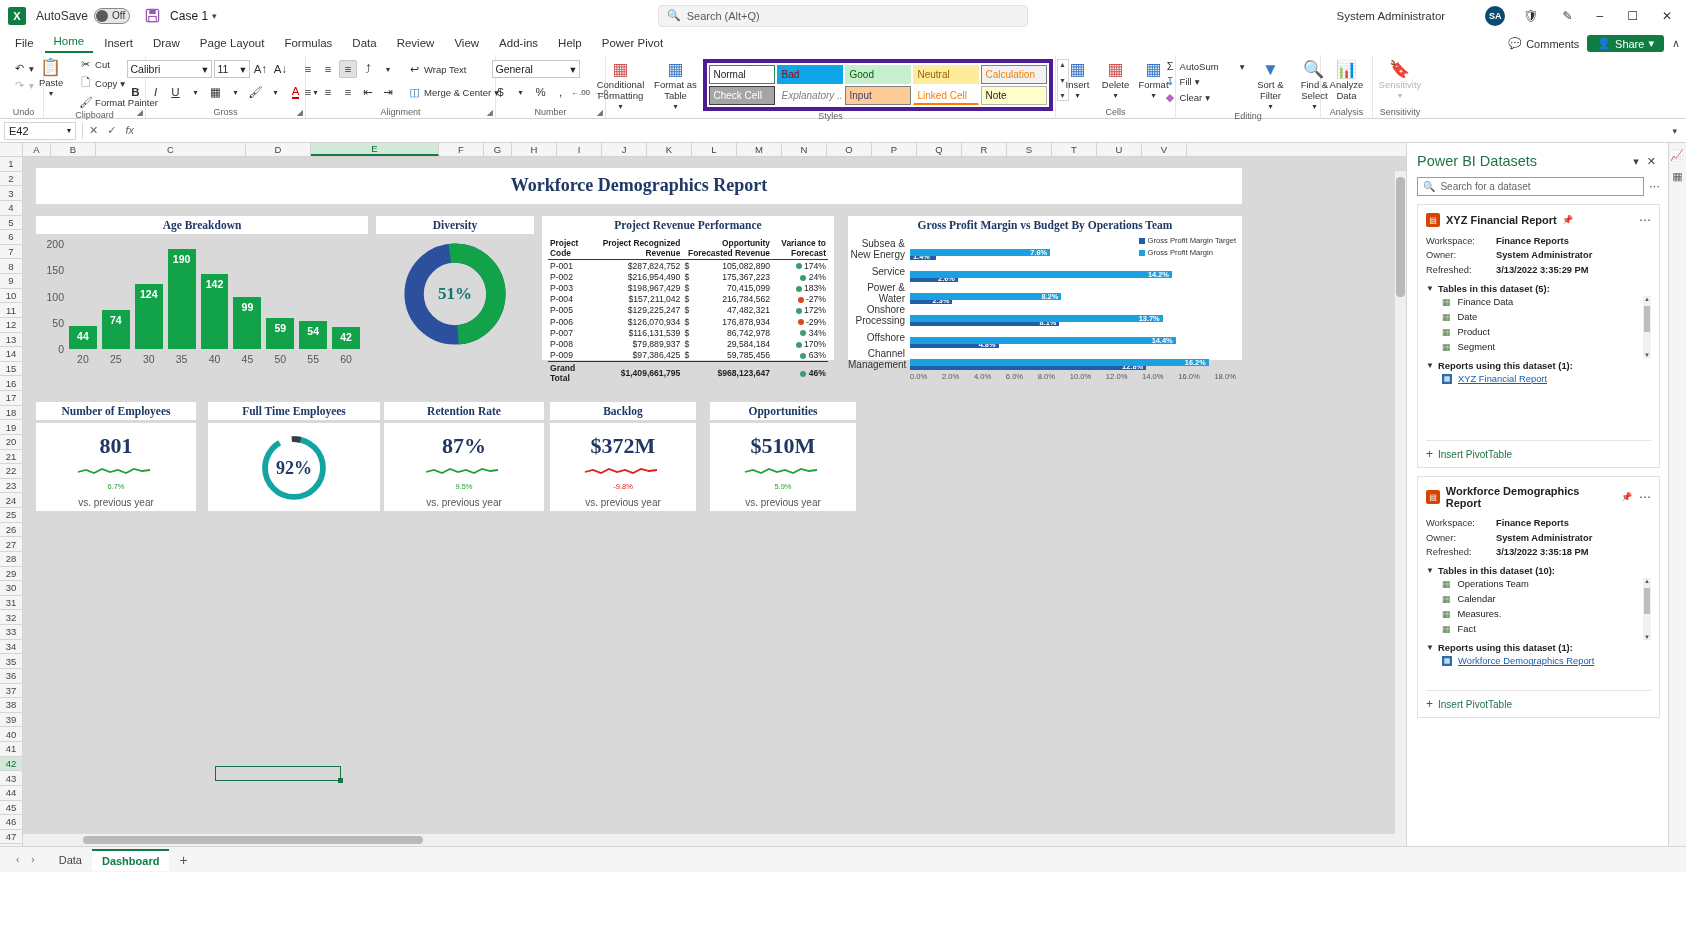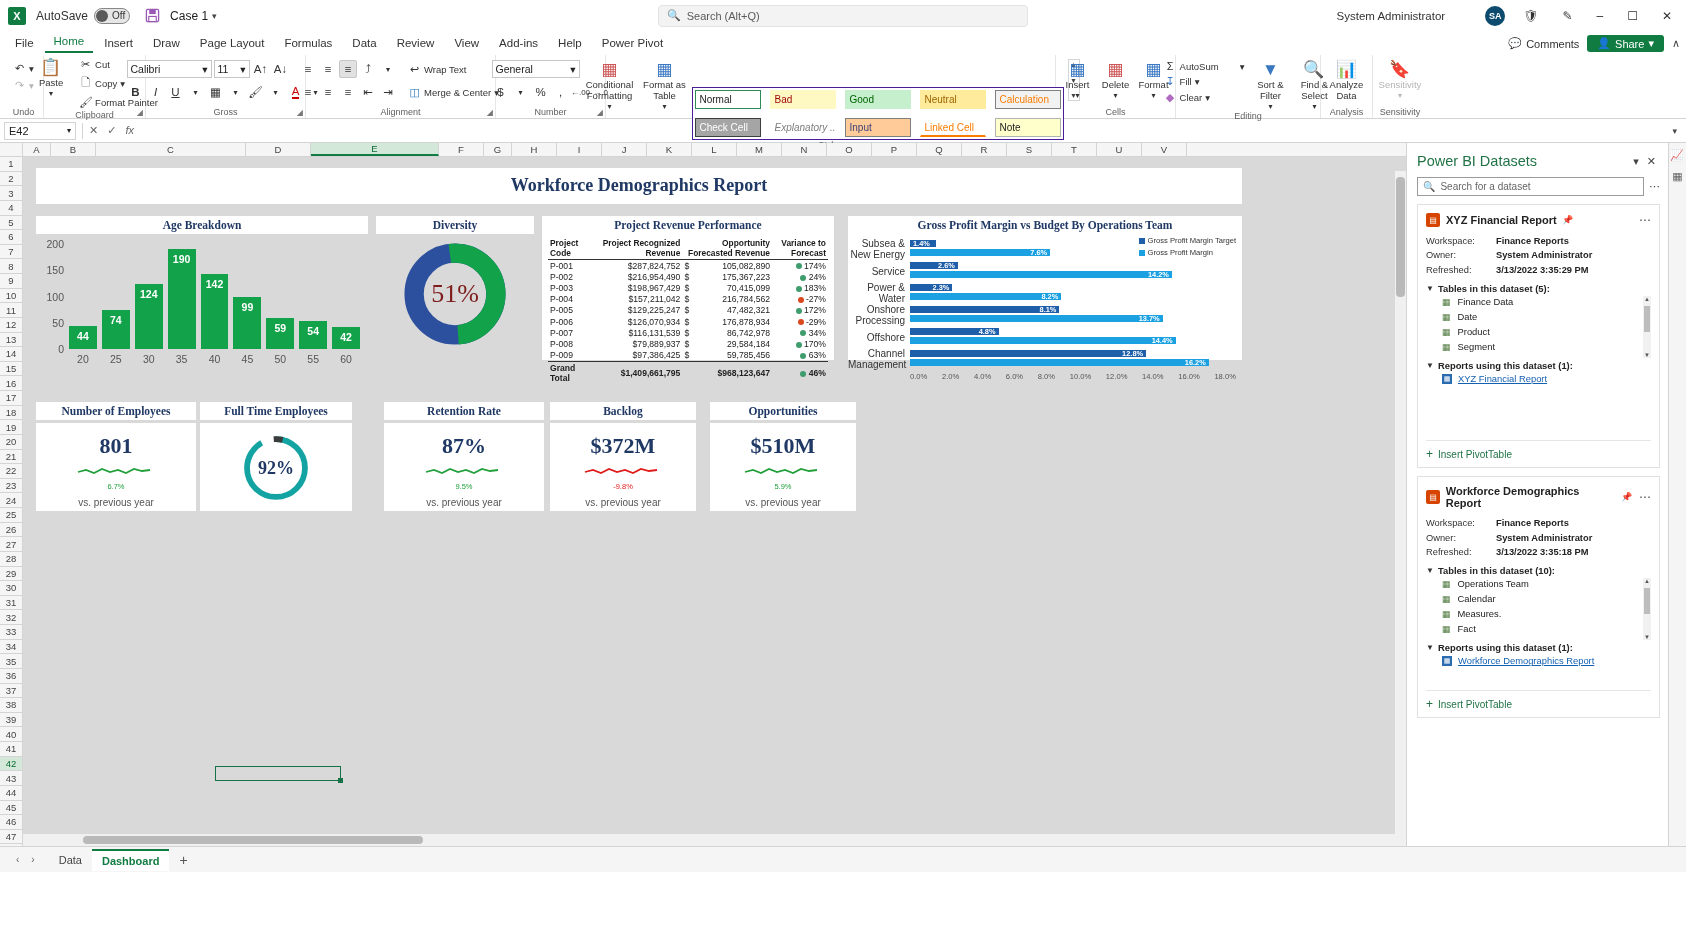--- a/index.html
+++ b/index.html
@@ -59,22 +59,22 @@
              justify-content:space-between; padding:0 3px; background:#fff;}
   .sizesel { border:1px solid #c8c6c4; height:18px; width:36px; font-size:10.5px; display:flex; align-items:center;
              justify-content:space-between; padding:0 3px; background:#fff;}
   .iconbtn { width:18px; height:18px; display:flex; align-items:center; justify-content:center; font-size:11.5px; color:#333;}
   .iconbtn.sel { background:#e1e1e1; border:1px solid #c8c6c4; border-radius:2px;}
   .numfmt { border:1px solid #c8c6c4; height:18px; width:88px; font-size:10.5px; display:flex; align-items:center;
             justify-content:space-between; padding:0 3px; background:#fff; margin-bottom:3px;}
   .dlg { position:absolute; right:2px; bottom:1px; font-size:8px; color:#777; }
 
   
-  .stylegal { display:grid; grid-template-rows:repeat(2,19px); grid-auto-flow:column; gap:9px;
-              border:1px solid #4c1d95; padding:2px; background:#fff;margin-top:28px; }
+  .stylegal { display:grid; grid-template-rows:repeat(2,19px); grid-auto-flow:column; gap:2px;
+              border:4px solid #4c1d95; padding:2px; background:#fff; }
   .stylecell { width:66px; height:19px; font-size:10px; display:flex; align-items:center; padding-left:4px;
                border:1px solid transparent; white-space:nowrap; overflow:hidden; }
   .galnav { display:flex; flex-direction:column; justify-content:space-between; border:1px solid #d4d4d4; margin-left:2px;
             width:12px; height:42px; align-items:center; font-size:7px; color:#444; padding:1px 0; }
 
   
   .formulabar { height:24px; display:flex; align-items:center; background:#fff; border-bottom:1px solid #d4d4d4; padding:0 4px; }
   .namebox { width:72px; height:18px; border:1px solid #d4d4d4; font-size:11px; display:flex; align-items:center;
              justify-content:space-between; padding:0 4px; background:#fff;}
   .fb-sep { width:1px; height:16px; background:#d4d4d4; margin:0 6px; }
@@ -123,21 +123,21 @@
                  border-bottom:1.2px solid #333; }
   table.rev td { padding:0.6px 2px; color:#222; }
   .ralign { text-align:right; }
   .dot { display:inline-block; width:6px; height:6px; border-radius:50%; vertical-align:middle;}
   .dot.g { background:#3f9c6d; } .dot.r { background:#d9481f; }
   tr.total td { font-weight:bold; border-top:1.2px solid #333; padding-top:1.5px;}
   .gprow { display:flex; align-items:center; height:22px; }
   .gplabel { width:62px; text-align:right; padding-right:5px; color:#333; font-size:10px; line-height:1.1;}
   .gpbars { flex:1; position:relative; height:20px;}
   .gpbar { position:absolute; height:7px; }
-  .gpbar.dark { background:#1f5fa9; top:1px; }
+  .gpbar.dark { background:#1f5fa9; top:14px; }
   .gpbar.light { background:#1ba1e2; top:10px; }
   .gpbar span { position:absolute; right:3px; top:-1.5px; font-size:7.4px; color:#fff; font-weight:bold;}
   .gpbar.dark span.out { right:auto; left:3px; }
   .gpaxis { display:flex; margin-left:62px; justify-content:space-between; font-size:7.6px; color:#555; padding-top:2px;}
   .gplegend { position:absolute; right:6px; top:2px; font-size:7.6px; }
   .gplegend div { display:flex; align-items:center; gap:3px; margin-bottom:3px; color:#333;}
   .lgs { width:6px; height:6px; }
 
   
   .donutwrap { display:flex; align-items:center; justify-content:center; height:120px; position:relative;}
@@ -402,21 +402,21 @@
         <span style="font-size:8px">▾</span>
       </div>
       <div class="bigbtn" style="width:50px">
         <span class="ic" style="color:#3a78c2">▦</span>
         <span>Format as Table</span>
         <span style="font-size:8px">▾</span>
       </div>
       <div class="stylegal" id="stylegal">
           <div class="stylecell" style="background: rgb(255, 255, 255); color: rgb(34, 34, 34); border: 1px solid rgb(46, 139, 87);">Normal</div>
           <div class="stylecell" style="background: rgb(165, 165, 165); color: rgb(255, 255, 255); border: 1px solid rgb(63, 63, 63);">Check Cell</div>
-          <div class="stylecell" style="background: #fef9c3; color: rgb(156, 0, 6);">Bad</div>
+          <div class="stylecell" style="background: #0ea5e9; color: rgb(156, 0, 6);">Bad</div>
           <div class="stylecell" style="background: rgb(255, 255, 255); color: rgb(127, 127, 127); font-style: italic;">Explanatory ...</div>
           <div class="stylecell" style="background: rgb(198, 239, 206); color: rgb(0, 97, 0);">Good</div>
           <div class="stylecell" style="background: rgb(255, 204, 153); color: rgb(63, 63, 118); border: 1px solid rgb(127, 127, 127);">Input</div>
           <div class="stylecell" style="background: rgb(255, 235, 156); color: rgb(156, 101, 0);">Neutral</div>
           <div class="stylecell" style="background: rgb(255, 255, 255); color: rgb(250, 125, 0); border-bottom: 2px solid rgb(250, 125, 0);">Linked Cell</div>
           <div class="stylecell" style="background: rgb(242, 242, 242); color: rgb(250, 125, 0); border: 1px solid rgb(127, 127, 127);">Calculation</div>
           <div class="stylecell" style="background: rgb(255, 255, 204); color: rgb(34, 34, 34); border: 1px solid rgb(178, 178, 178);">Note</div>
         </div>
       <div class="galnav">
         <span>▲</span>
@@ -653,21 +653,21 @@
               </div>
           </div>
 
           <div style="position:absolute;left:340px;top:48px;width:158px;height:150px;">
             <div class="card-title" style="font-family:'Liberation Serif',serif;">Diversity</div>
             <div class="donutwrap">
               <svg width="108" height="108" viewBox="0 0 42 42">
                 <circle cx="21" cy="21" r="15.9" fill="none" stroke="#2c4f9e" stroke-width="7.5"></circle>
                 <circle cx="21" cy="21" r="15.9" fill="none" stroke="#11a24a" stroke-width="7.5" stroke-dasharray="51 49" stroke-dashoffset="25" transform="rotate(-8 21 21)"></circle>
               </svg>
-              <div style="position:absolute;font-size:26px;font-weight:normal;color:#7f1d1d;font-family:'Liberation Serif',serif;">51%</div>
+              <div style="position:absolute;font-size:17px;font-weight:bold;color:#0f766e;font-family:'Liberation Serif',serif;">51%</div>
             </div>
           </div>
 
           <div style="position:absolute;left:506px;top:48px;width:292px;height:150px;">
             <div class="card-title" style="font-family:'Liberation Serif',serif;">Project Revenue Performance</div>
             <div style="padding:3px 6px 0;background:#fff;height:126px;">
               <table class="rev" id="revtable">
                   <tbody>
                     <tr>
                       <th style="text-align:left;width:18%">Project<br>Code</th>
@@ -841,21 +841,21 @@
                 <div class="card-title" style="font-family:'Liberation Serif',serif;">Number of Employees</div>
                 <div style="background:#fff;height:88px;margin-top:3px;padding-top:2px">
                   <div class="kpi-val">801</div>
                   <svg width="80" height="16" viewBox="0 0 80 16" style="display:block;margin:3px auto 0">
                     <polyline points="2,10 10,8 18,11 26,7 34,10 42,8 50,11 58,7 66,9 74,8" fill="none" stroke="#22a03c" stroke-width="1.8"></polyline>
                   </svg>
                   <div class="kpi-sub" style="color:#22a03c">6.7%</div>
                   <div class="kpi-note">vs. previous year</div>
                 </div>
               </div>
-              <div style="position:absolute;left:164px;top:0;width:152px;">
+              <div style="position:absolute;left:172px;top:0;width:172px;">
                 <div class="card-title" style="font-family:'Liberation Serif',serif;">Full Time Employees</div>
                 <div style="background:#fff;height:88px;margin-top:3px;padding-top:2px">
                   <div class="donutwrap" style="height:86px">
                     <svg width="76" height="76" viewBox="0 0 42 42">
                       <circle cx="21" cy="21" r="16" fill="none" stroke="#14a3a3" stroke-width="3.2" stroke-dasharray="92 8" stroke-dashoffset="25"></circle>
                       <circle cx="21" cy="21" r="16" fill="none" stroke="#3c3c3c" stroke-width="3.2" stroke-dasharray="5 95" stroke-dashoffset="26"></circle>
                     </svg>
                     <div style="position:absolute;font-size:18px;font-weight:bold;color:#1f3864;font-family:'Liberation Serif',serif;">92%</div>
                   </div>
                 </div>

